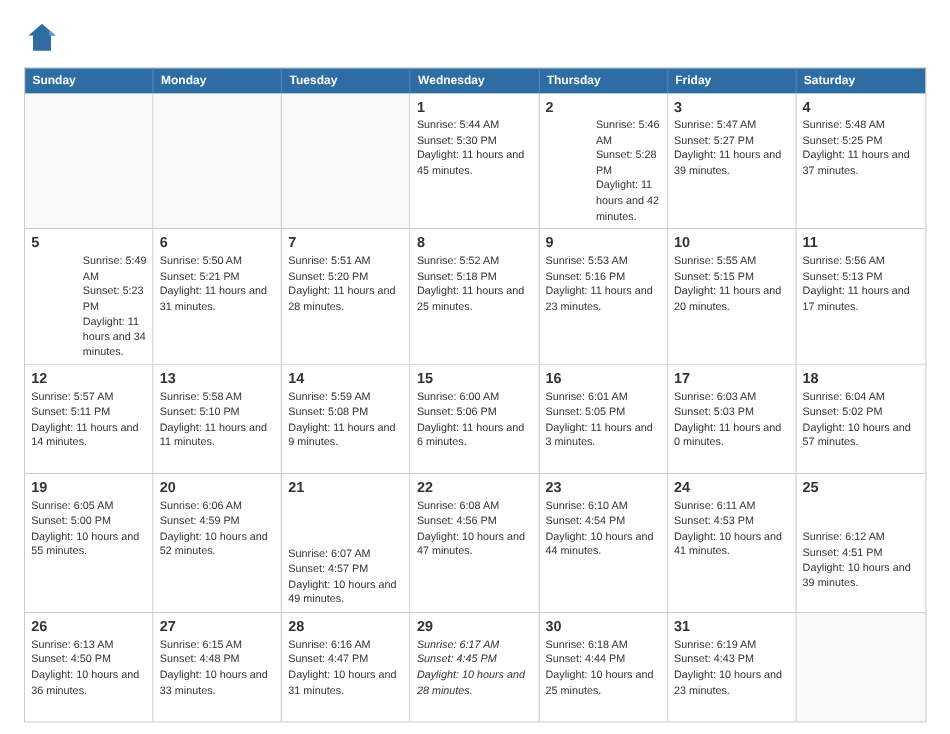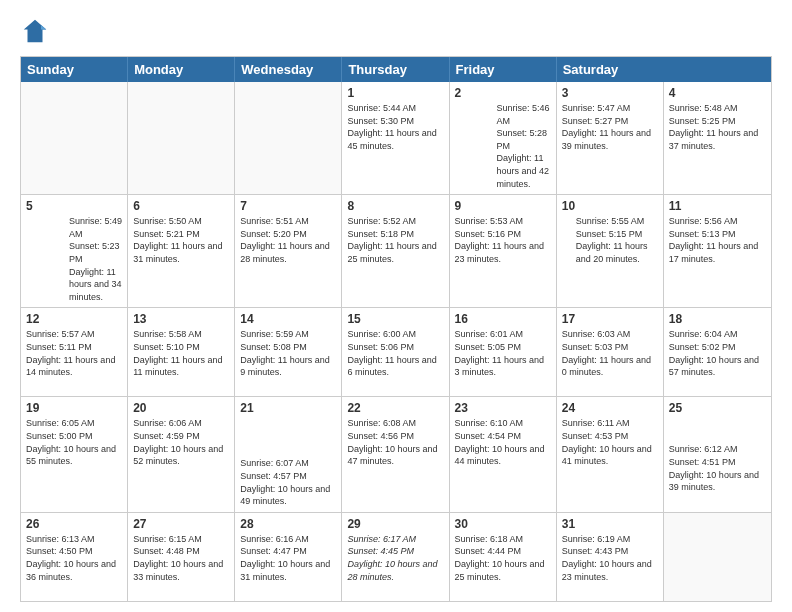--- a/index.html
+++ b/index.html
@@ -59,21 +59,21 @@
       flex-direction: column;
       border: 1px solid #ccc;
     }
     .cal-header {
       display: grid;
       grid-template-columns: repeat(7, 1fr);
       background: #2e6da4;
     }
     .cal-header-cell {
       color: #fff;
-      font-size: 13px;
+      font-size: 10px;
       font-weight: bold;
       padding: 5px 6px;
       text-align: left;
       border-right: 1px solid #4a85b8;
     }
     .cal-header-cell:last-child { border-right: none; }
     .cal-body {
       flex: 1;
       display: flex;
       flex-direction: column;
@@ -125,20 +125,21 @@
     <div class="title-block">
       <h1></h1>
       <h2></h2>
     </div>
   </div>
 
   <div class="calendar">
     <div class="cal-header">
     <div class="cal-header-cell">Sunday</div>
         <div class="cal-header-cell">Monday</div>
+        <div class="cal-header-cell">Tuesday</div>
         <div class="cal-header-cell">Wednesday</div>
         <div class="cal-header-cell">Thursday</div>
         <div class="cal-header-cell">Friday</div>
         <div class="cal-header-cell">Saturday</div>
       </div>
     <div class="cal-body">
     <div class="cal-row">
           <div class="cal-cell empty"></div>
           <div class="cal-cell empty"></div>
           <div class="cal-cell empty"></div>
@@ -193,21 +194,21 @@
 Daylight: 11 hours and 25 minutes.</div>
           </div>
           <div class="cal-cell">
             <span class="day-num">9</span>
             <div class="cell-text" style="white-space: pre-line;">Sunrise: 5:53 AM
 Sunset: 5:16 PM
 Daylight: 11 hours and 23 minutes.</div>
           </div>
           <div class="cal-cell">
             <span class="day-num">10</span>
-            <div class="cell-text" style="white-space: pre-line; margin-left: 14px;">Sunrise: 5:55 AM
+            <div class="cell-text" style="white-space: pre-line;">Sunrise: 5:55 AM
 Sunset: 5:15 PM
 Daylight: 11 hours and 20 minutes.</div>
           </div>
           <div class="cal-cell">
             <span class="day-num">11</span>
             <div class="cell-text" style="white-space: pre-line;">Sunrise: 5:56 AM
 Sunset: 5:13 PM
 Daylight: 11 hours and 17 minutes.</div>
           </div>
         </div>

